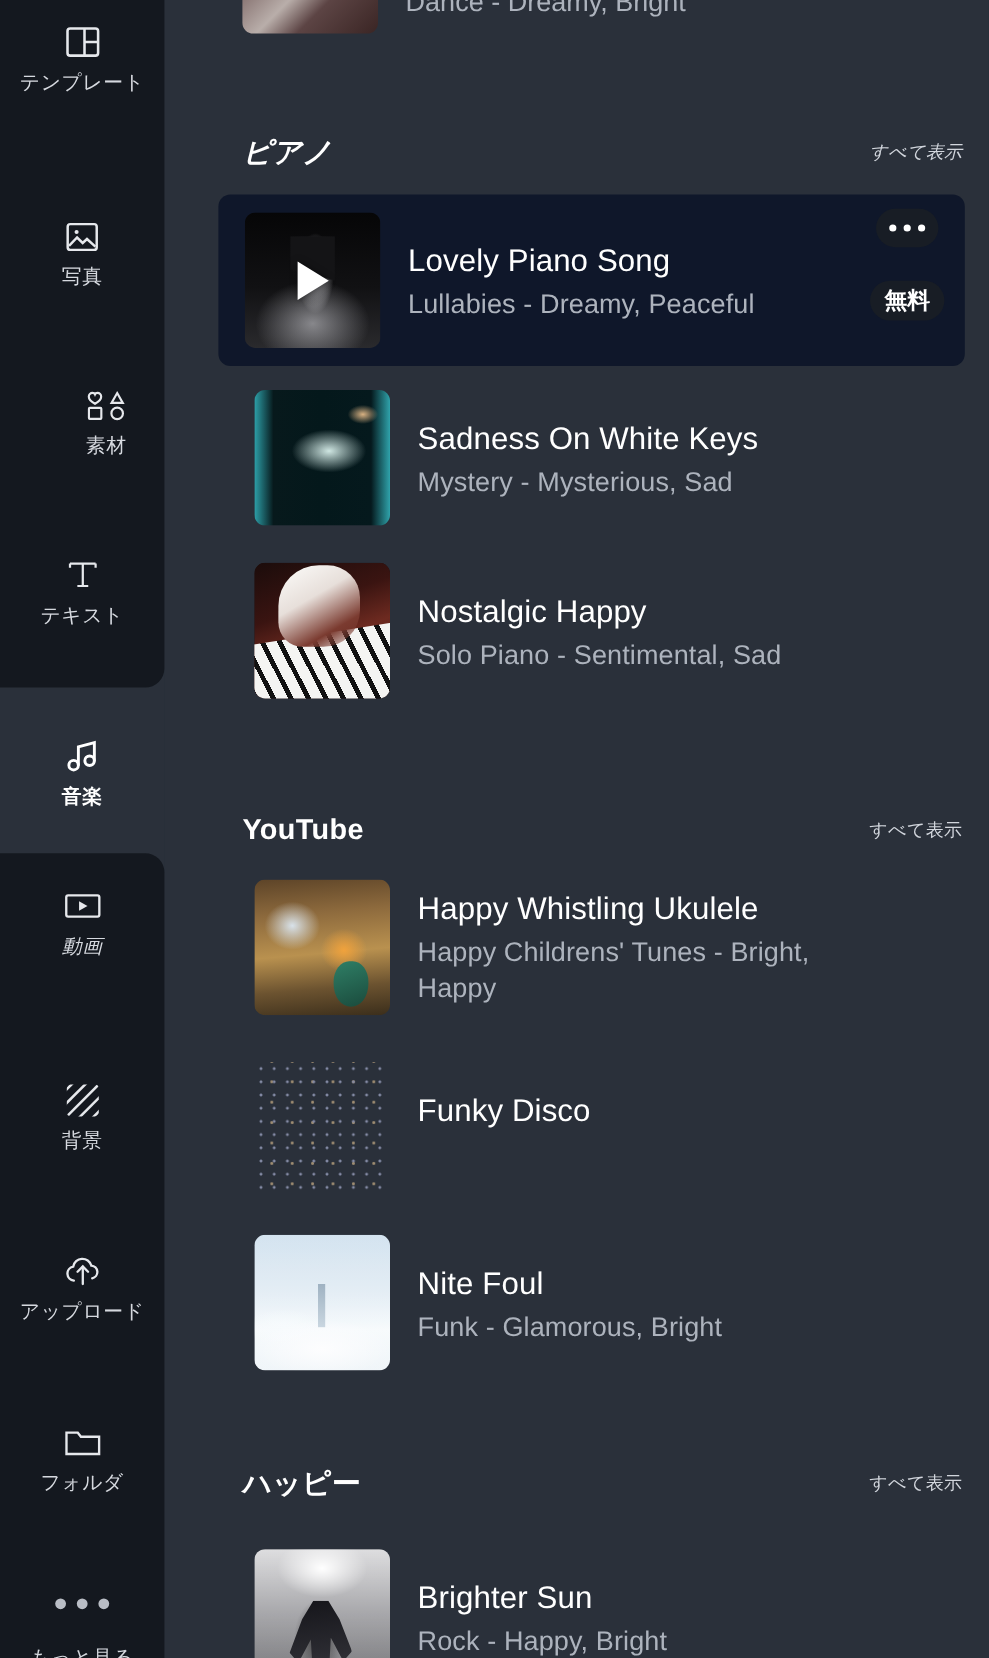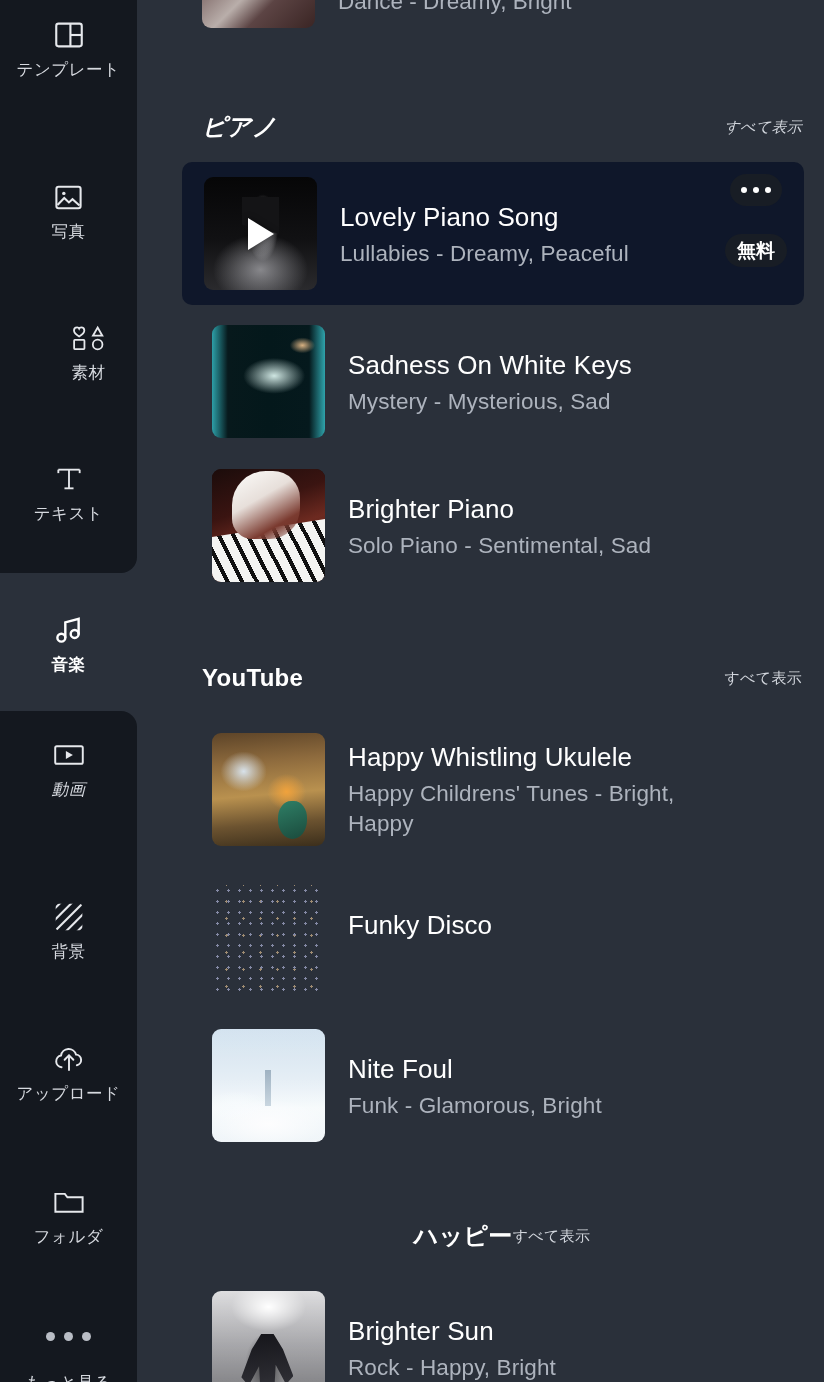--- a/index.html
+++ b/index.html
@@ -373,28 +373,28 @@
         <div class="t-title">Sadness On White Keys</div>
         <div class="t-sub" style="margin-top:6px;">Mystery - Mysterious, Sad</div>
       </div>
     </div>
 
     <div class="track" style="top:359px;">
       <div class="thumb" style="left:22px; top:0;">
         <div class="art art-piano"></div>
       </div>
       <div class="meta" style="left:158px; top:26px;">
-        <div class="t-title">Brighter Piano</div>
+        <div class="t-title">Nostalgic Happy</div>
         <div class="t-sub" style="margin-top:6px;">Solo Piano - Sentimental, Sad</div>
       </div>
     </div>
   </div>
 
   <div class="section" style="top:661px;">
-    <div class="sec-head" style="top:0;">
+    <div class="sec-head" style="top:14px;">
       <span class="sec-title">YouTube</span>
       <span class="sec-all">すべて表示</span>
     </div>
 
     <div class="track" style="top:72px; height:140px;">
       <div class="thumb" style="left:22px; top:0;">
         <div class="art art-ukulele"></div>
       </div>
       <div class="meta" style="left:158px; top:10px; width:370px;">
         <div class="t-title">Happy Whistling Ukulele</div>
@@ -416,21 +416,21 @@
         <div class="art art-clouds"></div>
       </div>
       <div class="meta" style="left:158px; top:26px;">
         <div class="t-title">Nite Foul</div>
         <div class="t-sub" style="margin-top:6px;">Funk - Glamorous, Bright</div>
       </div>
     </div>
   </div>
 
   <div class="section" style="top:1219px;">
-    <div class="sec-head" style="top:0;justify-content:center;">
+    <div class="sec-head" style="top:0;">
       <span class="sec-title">ハッピー</span>
       <span class="sec-all">すべて表示</span>
     </div>
 
     <div class="track" style="top:72px;">
       <div class="thumb" style="left:22px; top:0;">
         <div class="art art-rock"></div>
       </div>
       <div class="meta" style="left:158px; top:26px;">
         <div class="t-title">Brighter Sun</div>

